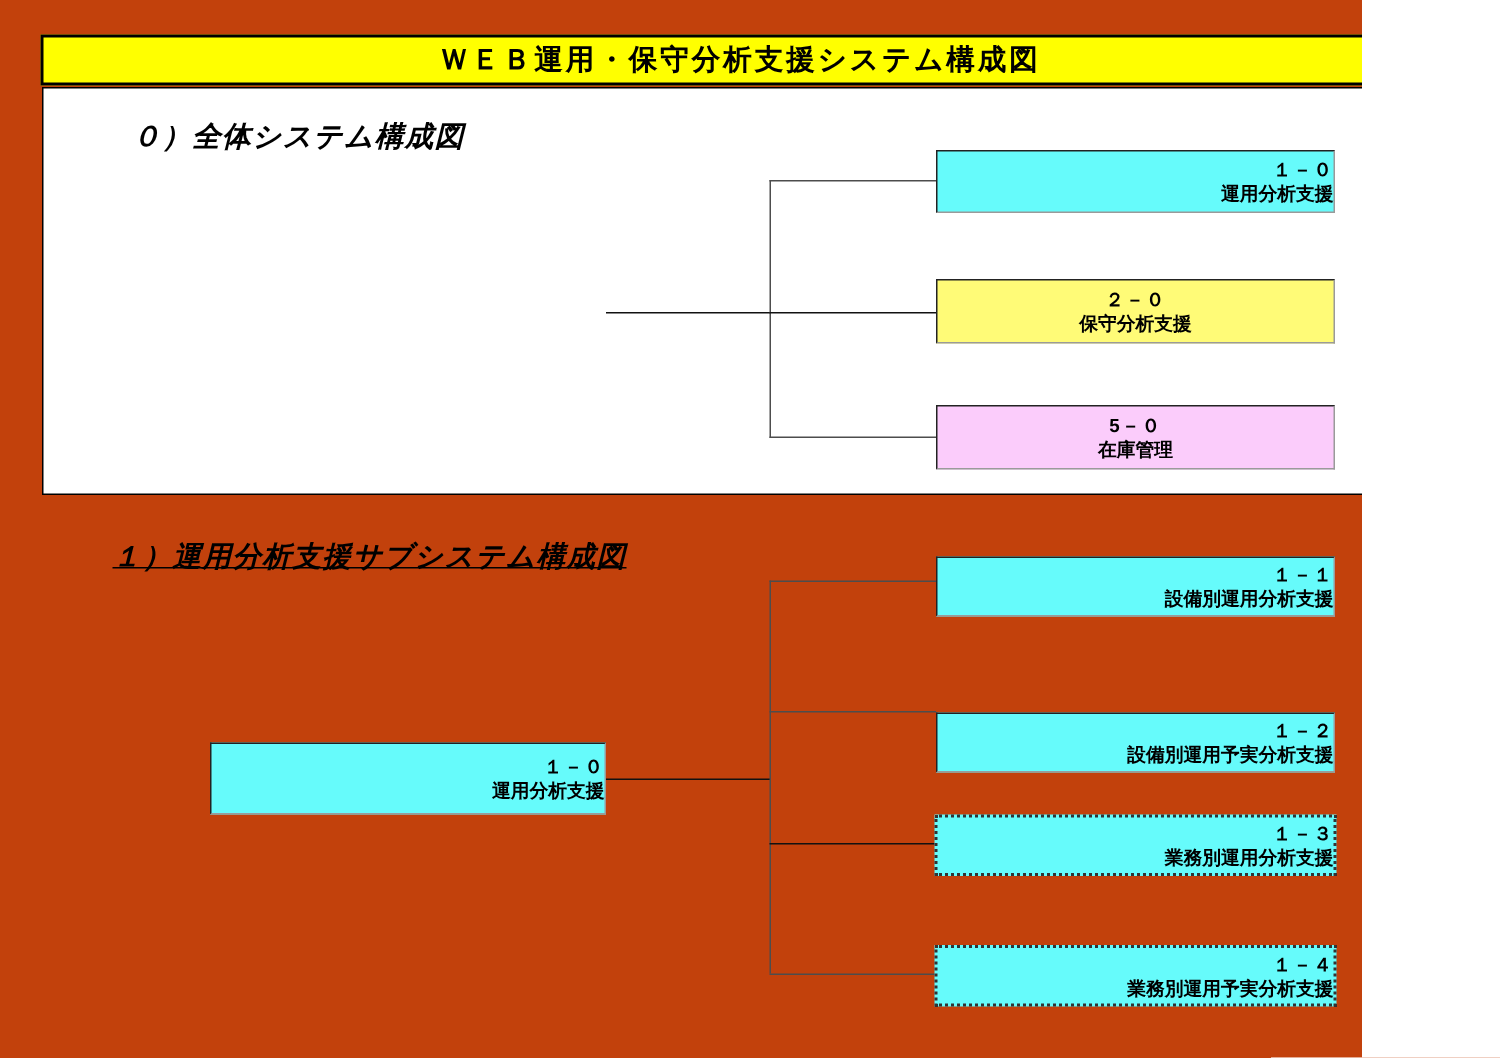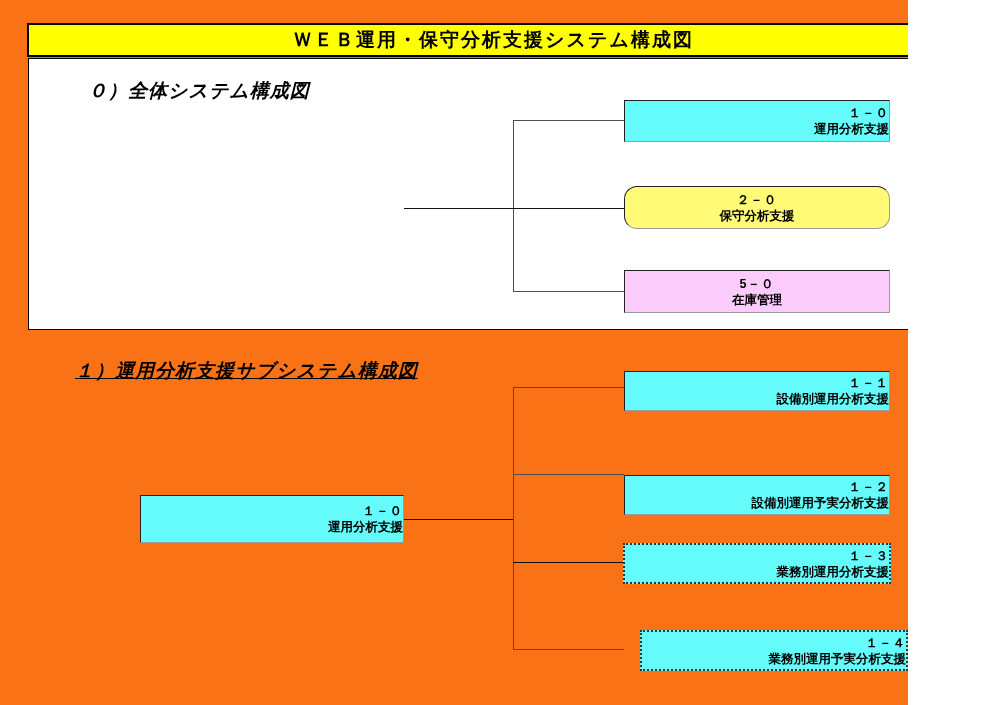--- a/index.html
+++ b/index.html
@@ -9,21 +9,21 @@
     background: #ffffff;
   }
   body {
     font-family: "Liberation Sans", "DejaVu Sans", sans-serif;
     color: #000000;
   }
   #canvas {
     position: relative;
     width: 908px;
     height: 705px;
-    background: #f97316;
+    background: #c2410c;
     overflow: hidden;
   }
 
   
   .title-bar {
     position: absolute;
     left: 27px;
     top: 23px;
     width: 933px;
     height: 34px;
@@ -131,21 +131,21 @@
   <div class="line-h" style="left:513px; top:120px; width:111px;"></div>
   <div class="line-h line-dark" style="left:513px; top:208px; width:111px;"></div>
   <div class="line-h" style="left:513px; top:291px; width:111px;"></div>
 
 
   <div class="node fill-cyan" style="left:624px; top:100px; width:266px; height:42px;">
     <span class="node-code">１－０</span>
     <span class="node-label">運用分析支援</span>
   </div>
 
-  <div class="node fill-yellow" style="left:624px; top:186px; width:266px; height:43px;border-radius:13px;">
+  <div class="node fill-yellow" style="left:624px; top:186px; width:266px; height:43px;">
     <span class="node-code">２－０</span>
     <span class="node-label">保守分析支援</span>
   </div>
 
   <div class="node fill-pink" style="left:624px; top:270px; width:266px; height:43px;">
     <span class="node-code">5－０</span>
     <span class="node-label">在庫管理</span>
   </div>
 
   <div class="section-heading" id="section-1-heading">１）運用分析支援サブシステム構成図</div>
@@ -170,18 +170,18 @@
   <div class="node fill-cyan" style="left:624px; top:475px; width:266px; height:40px;">
     <span class="node-code">１－２</span>
     <span class="node-label">設備別運用予実分析支援</span>
   </div>
 
   <div class="node fill-cyan dotted" style="left:623px; top:543px; width:268px; height:41px;">
     <span class="node-code">１－３</span>
     <span class="node-label">業務別運用分析支援</span>
   </div>
 
-  <div class="node fill-cyan dotted" style="left:640px; top:630px; width:268px; height:41px;">
+  <div class="node fill-cyan dotted" style="left:623px; top:630px; width:268px; height:41px;">
     <span class="node-code">１－４</span>
     <span class="node-label">業務別運用予実分析支援</span>
   </div>
 
 </div>
 
 </body></html>

